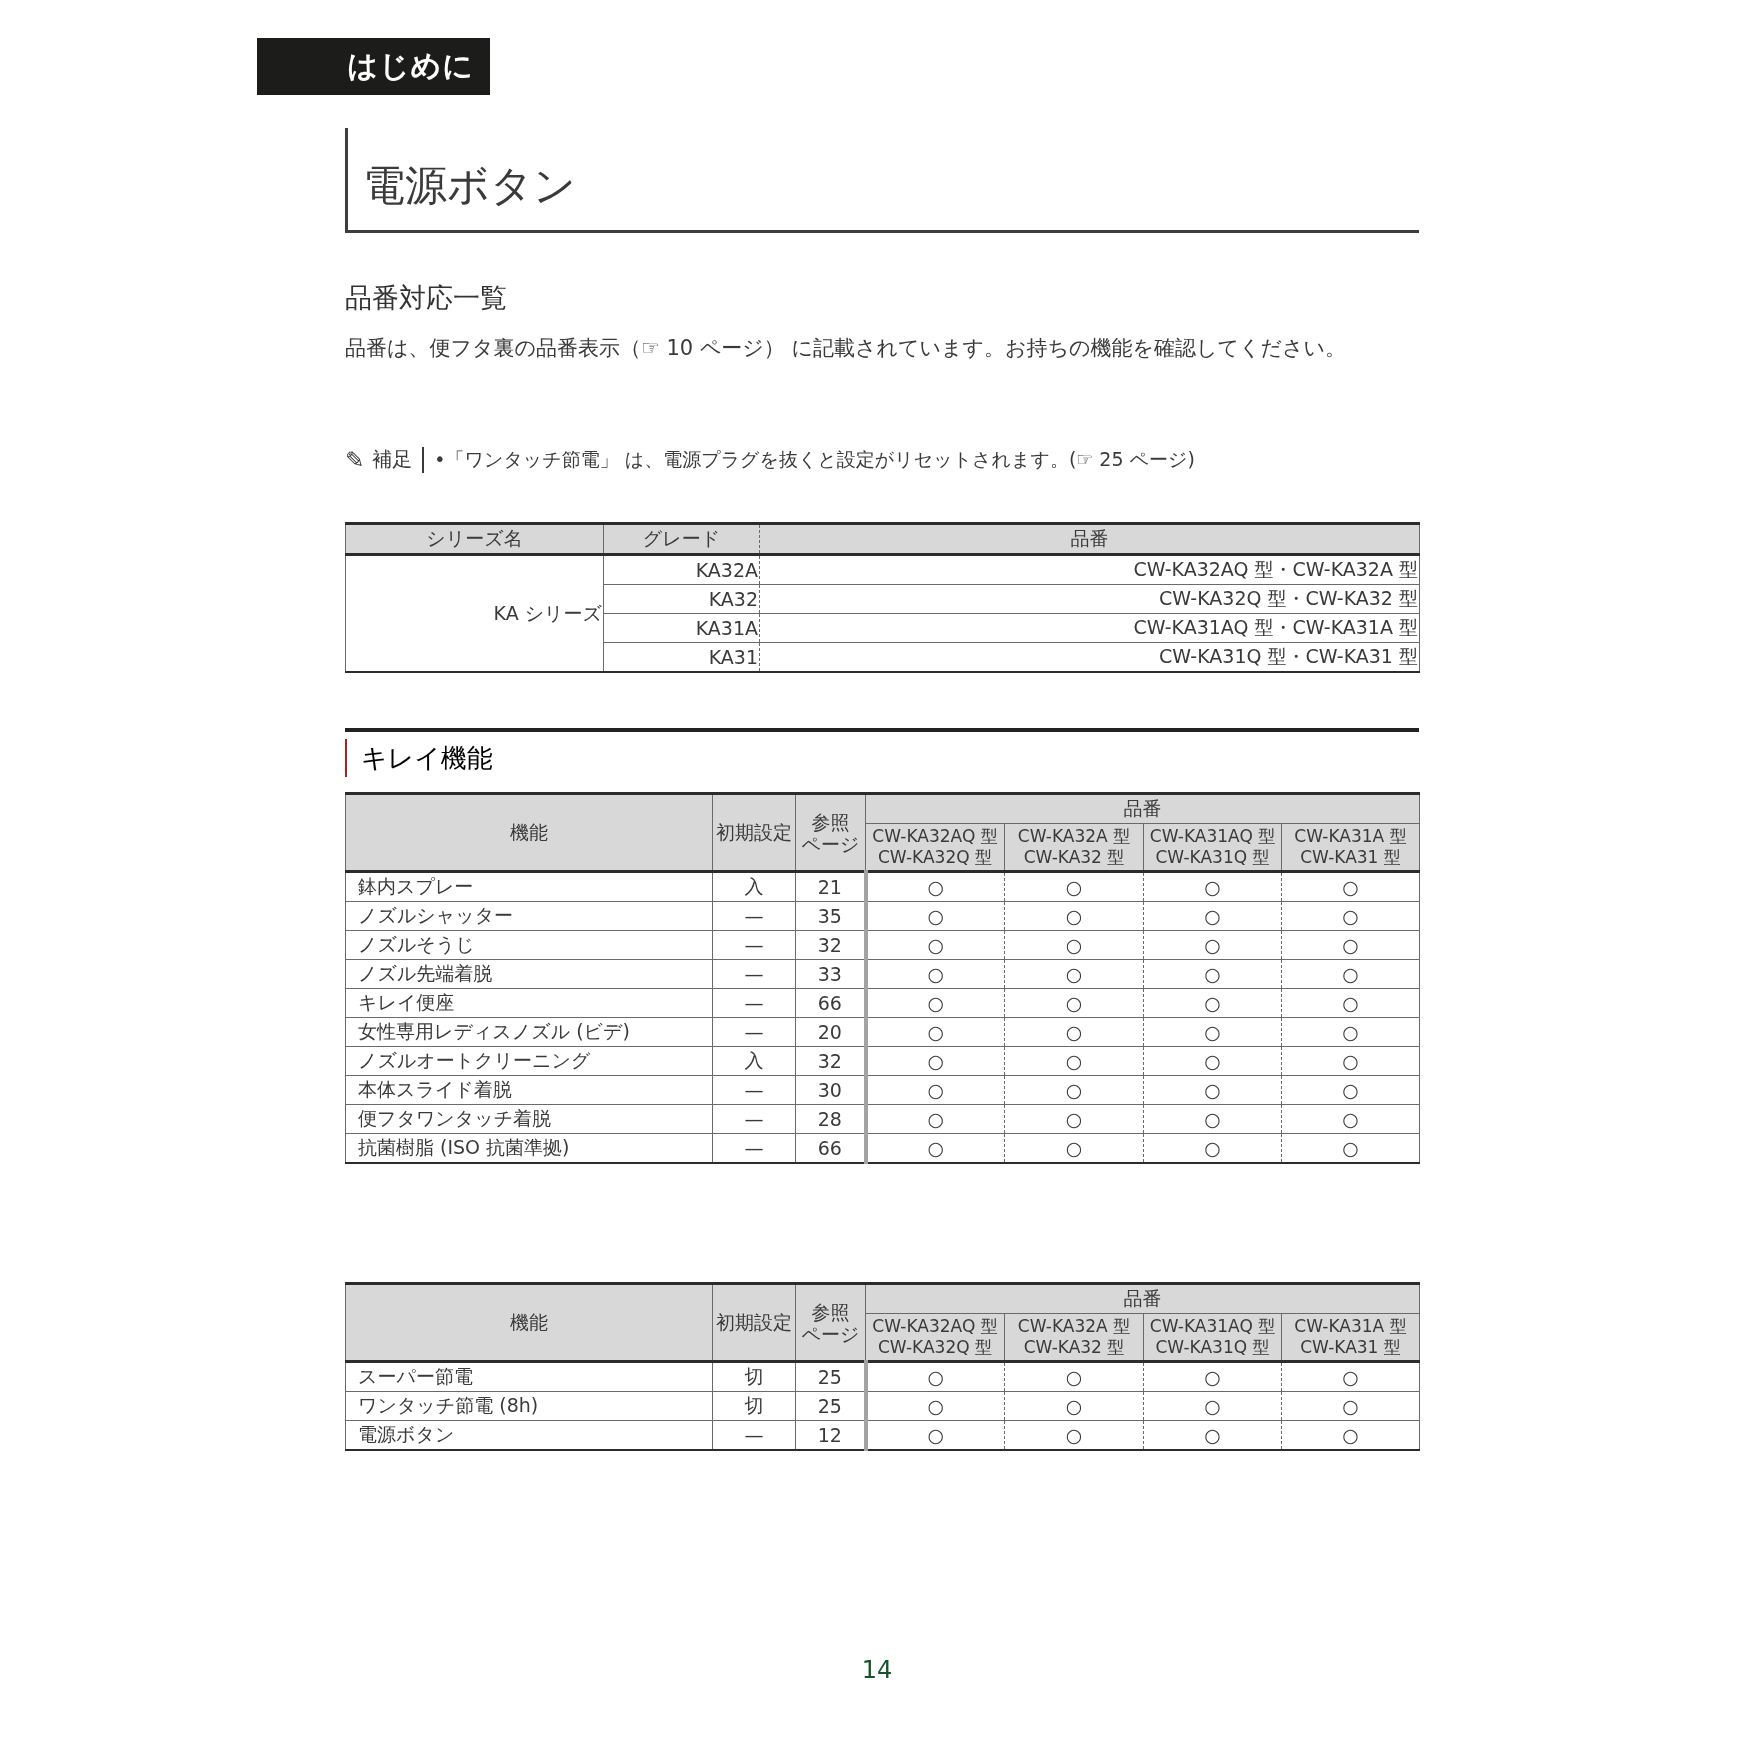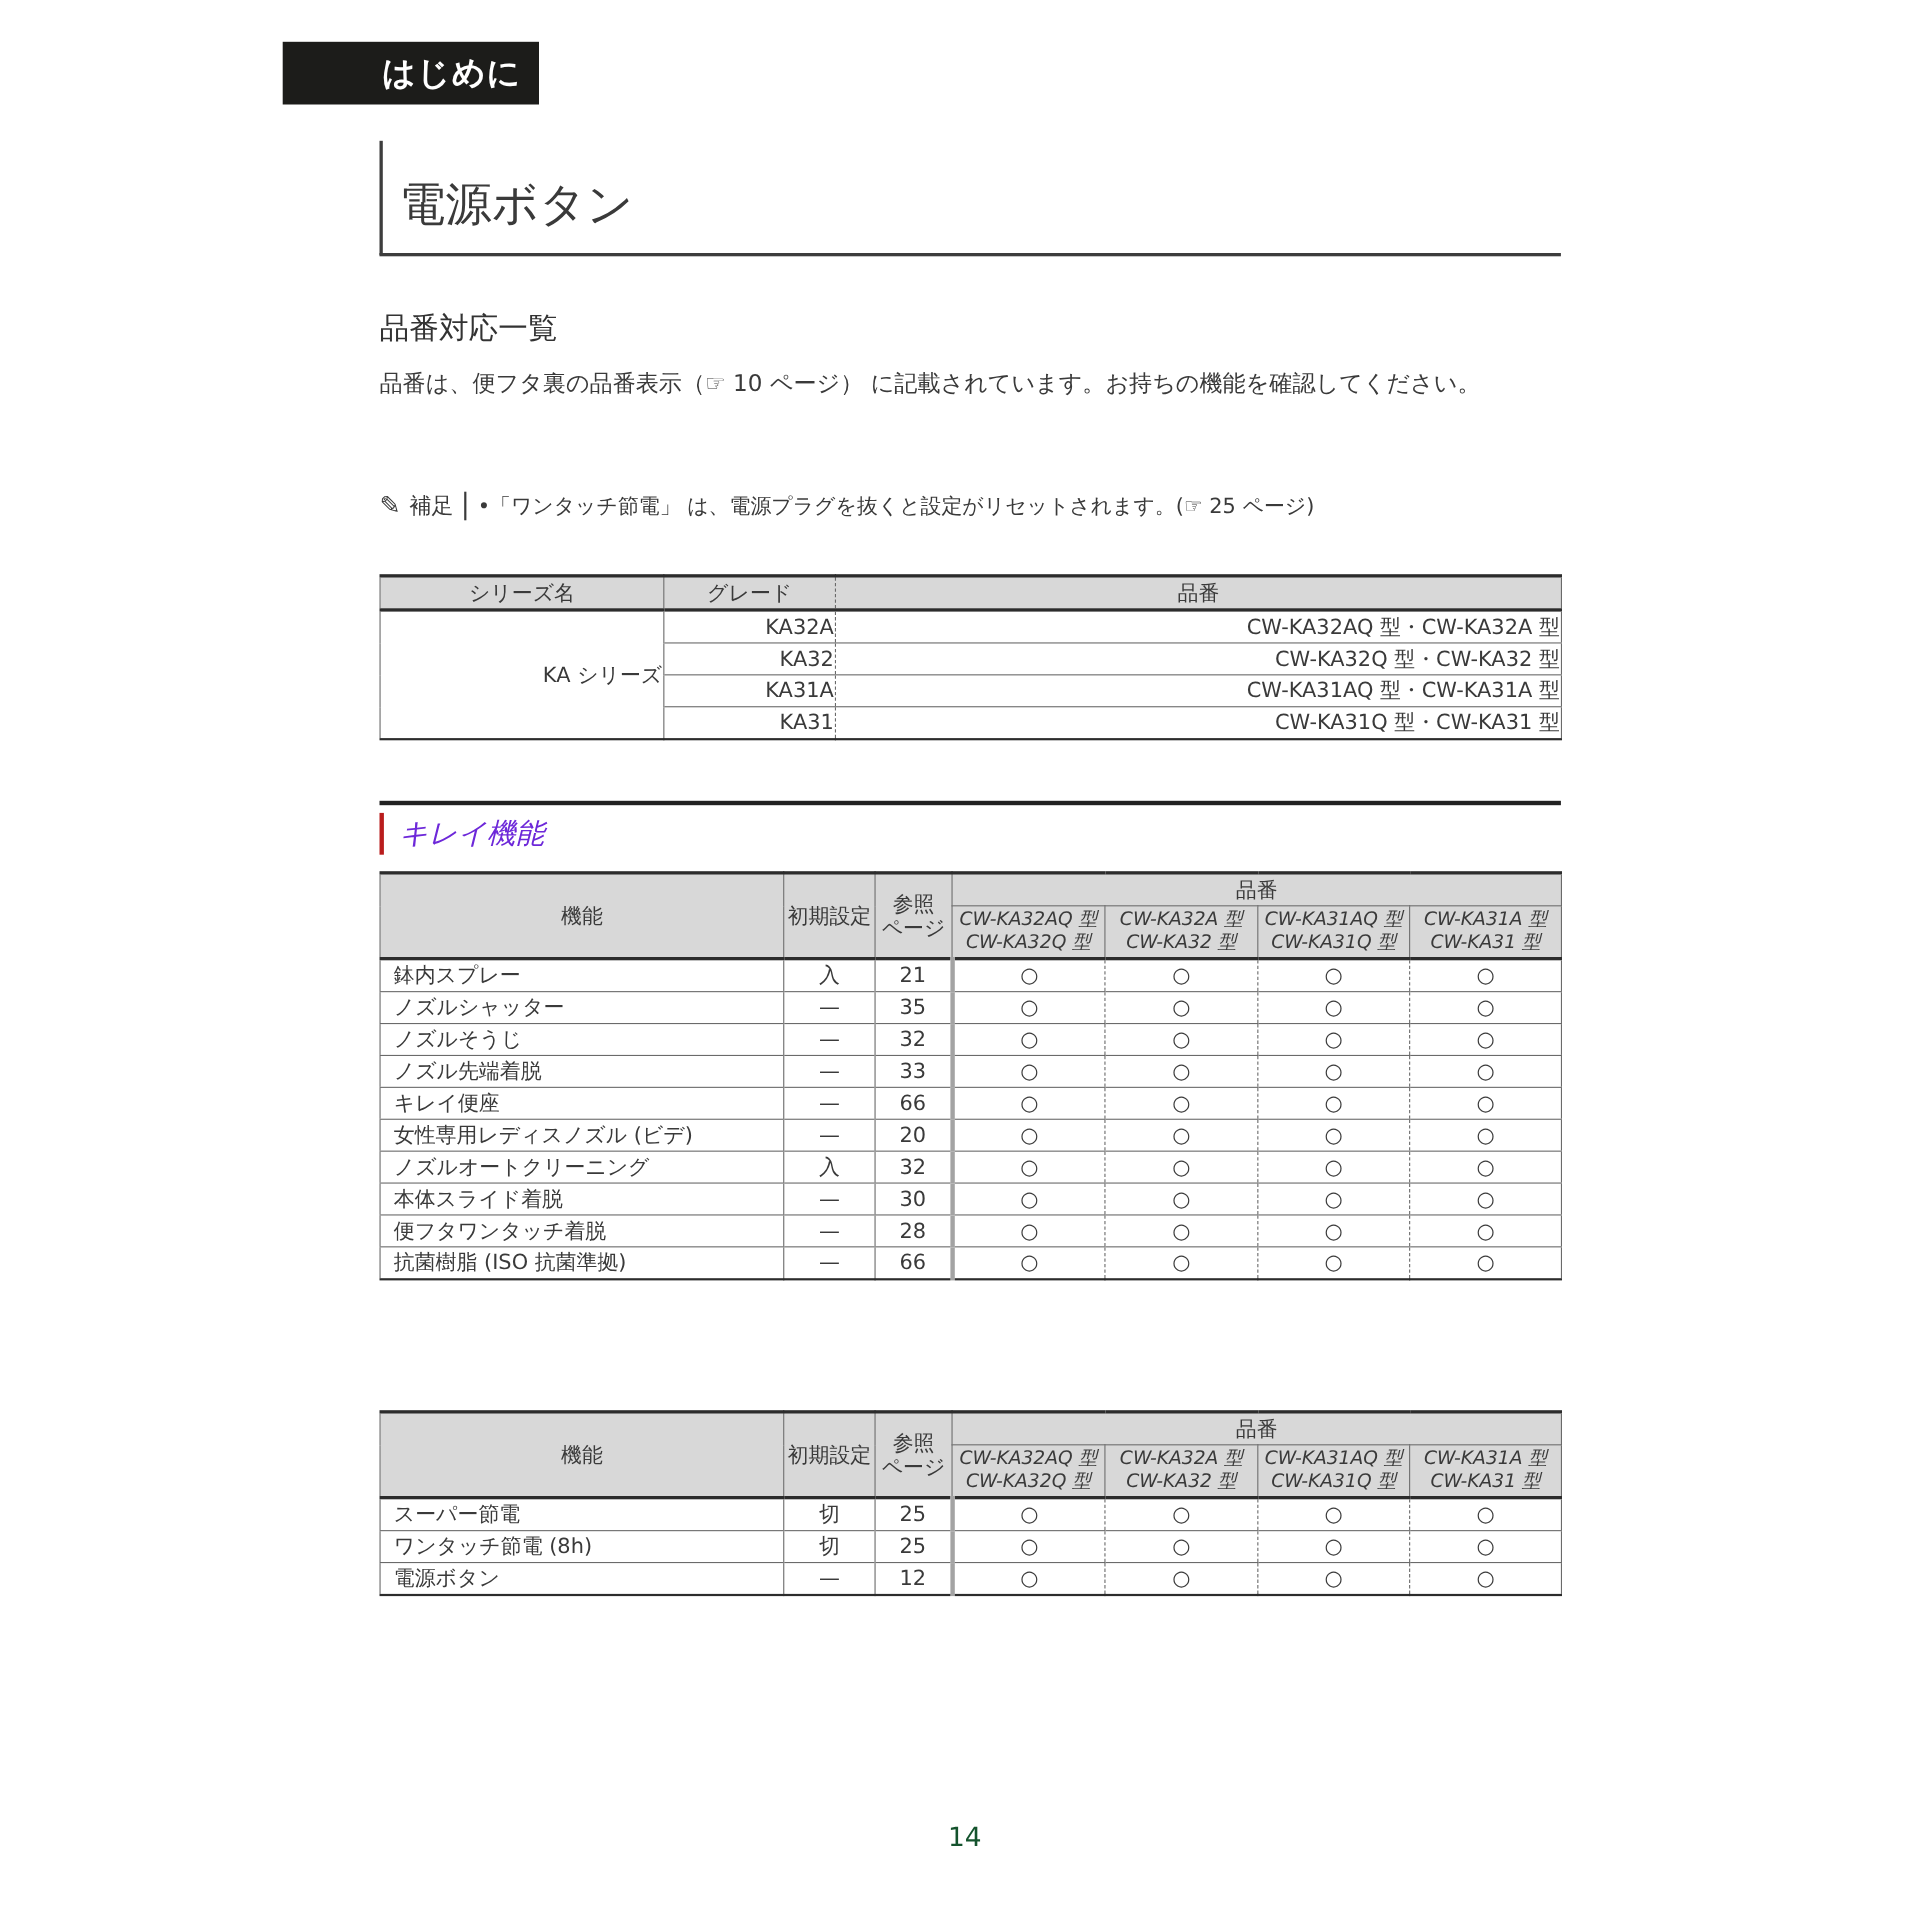--- a/index.html
+++ b/index.html
@@ -43,36 +43,36 @@
     border-bottom:3px solid #2c2c2c;
   }
   .series-table td { height:29px; text-align:right; border-top:1px solid #6a6a6a; }
   .series-table .b-solid { border-left:1px solid #6a6a6a; }
   .series-table .b-dash  { border-left:1px dashed #6a6a6a; }
   .series-table tr:first-child td { border-top:none; }
 
   
   .feature-heading { position:absolute; left:345px; width:1074px; border-top:4px solid #222222; }
   .feature-heading h2 {
-    margin:7px 0 0 0; font-size:26px; font-weight:500; color:#6d28d9;
-    border-left:4px solid #b91c1c; padding:2px 0 2px 14px; line-height:34px;font-style:italic;
+    margin:7px 0 0 0; font-size:26px; font-weight:500; color:#000000;
+    border-left:2px solid #b91c1c; padding:2px 0 2px 14px; line-height:34px;
   }
 
   
   .feature-table {
     position:absolute; left:345px; width:1074px;
     border-top:3px solid #2c2c2c; border-bottom:2px solid #2c2c2c;
     border-left:1px solid #6a6a6a; border-right:1px solid #6a6a6a;
     font-size:19px; color:#3a3a3a;
   }
   .feature-table thead th { background:#d8d8d8; border:1px solid #6a6a6a; text-align:center; }
   .feature-table thead .hinban-cell { height:28px; font-size:19px; }
   .feature-table thead .model-cell { height:48px; font-size:17px; line-height:21px; padding:2px 0; }
   .feature-table thead .model-cell span { display:block; }
-  .feature-table thead tr.sub th { border-bottom:3px solid #2c2c2c;font-style:italic; }
+  .feature-table thead tr.sub th { border-bottom:3px solid #2c2c2c; }
   .feature-table thead th[rowspan] { border-bottom:3px solid #2c2c2c; }
   .feature-table thead .page-cell span { display:block; line-height:22px; }
   .feature-table tbody td { height:28px; border-top:1px solid #6a6a6a; text-align:center; }
   .feature-table tbody td.fname { text-align:left; padding-left:12px; border-right:1px solid #6a6a6a; }
   .feature-table tbody td.fdef  { border-right:1px solid #6a6a6a; }
   .feature-table tbody td.fpage { border-right:4px solid #a3a3a3; }
   .feature-table tbody td.mark + td.mark { border-left:1px dashed #6a6a6a; }
   .feature-table tbody td.mark { font-size:19px; }
 
   .page-number { position:absolute; left:0; top:1656px; width:1754px; text-align:center; font-size:24px; color:#14532d; }

